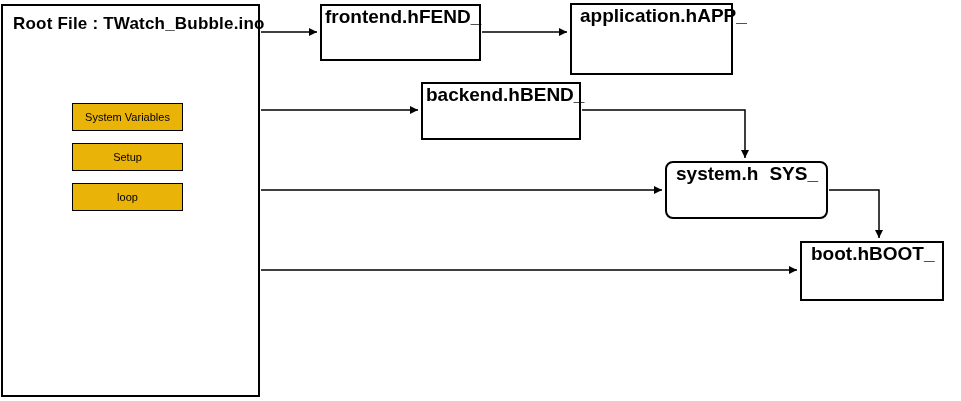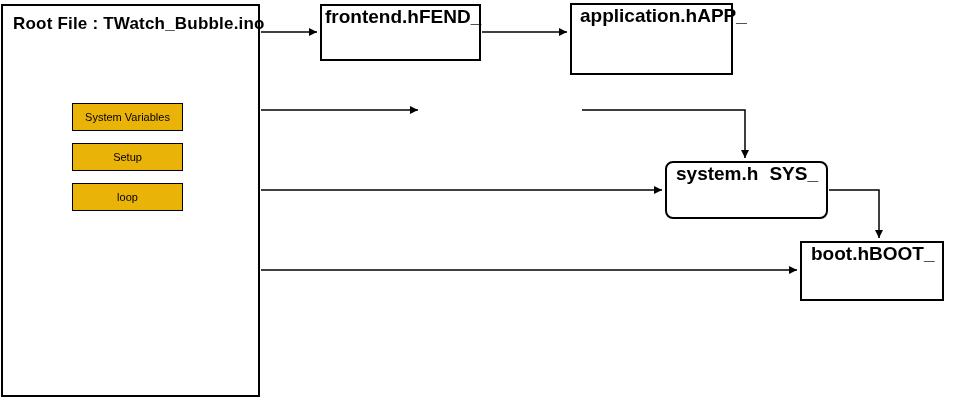--- a/index.html
+++ b/index.html
@@ -105,20 +105,24 @@
   <div class="node node-frontend">
     <span>frontend.h</span>
     <span class="prefix">FEND_</span>
   </div>
 
   <div class="node node-application">
     <span>application.h</span>
     <span class="prefix">APP_</span>
   </div>
 
+  <div class="node node-backend">
+    <span>backend.h</span>
+    <span class="prefix">BEND_</span>
+  </div>
 
   <div class="node node-system">
     <span>system.h</span>
     <span class="prefix">SYS_</span>
   </div>
 
   <div class="node node-boot">
     <span>boot.h</span>
     <span class="prefix">BOOT_</span>
   </div>

